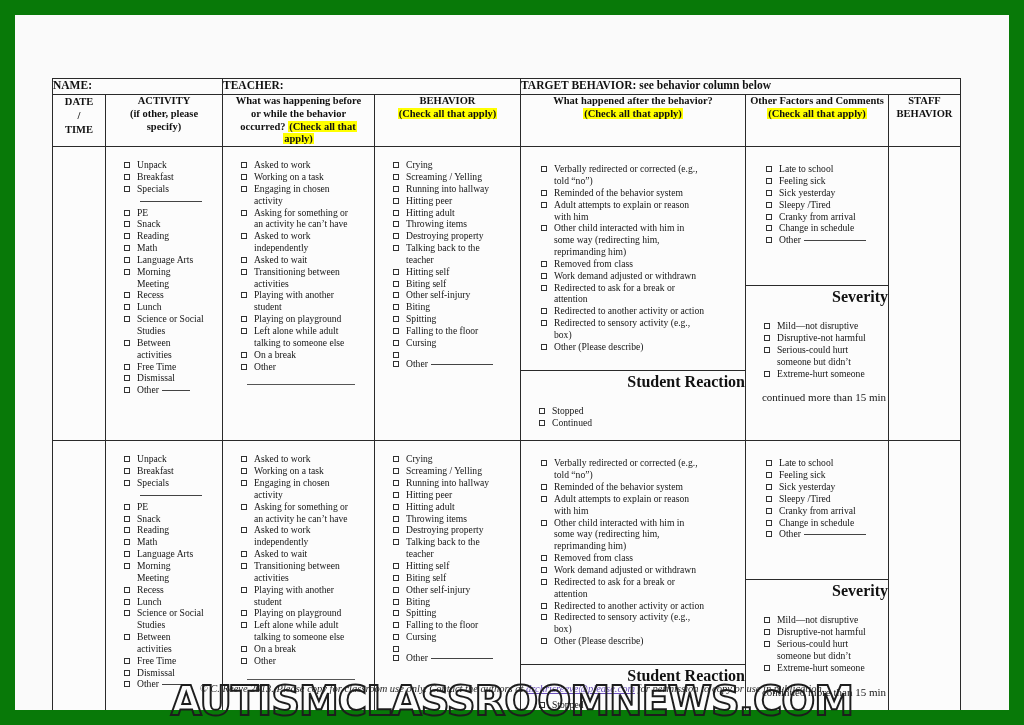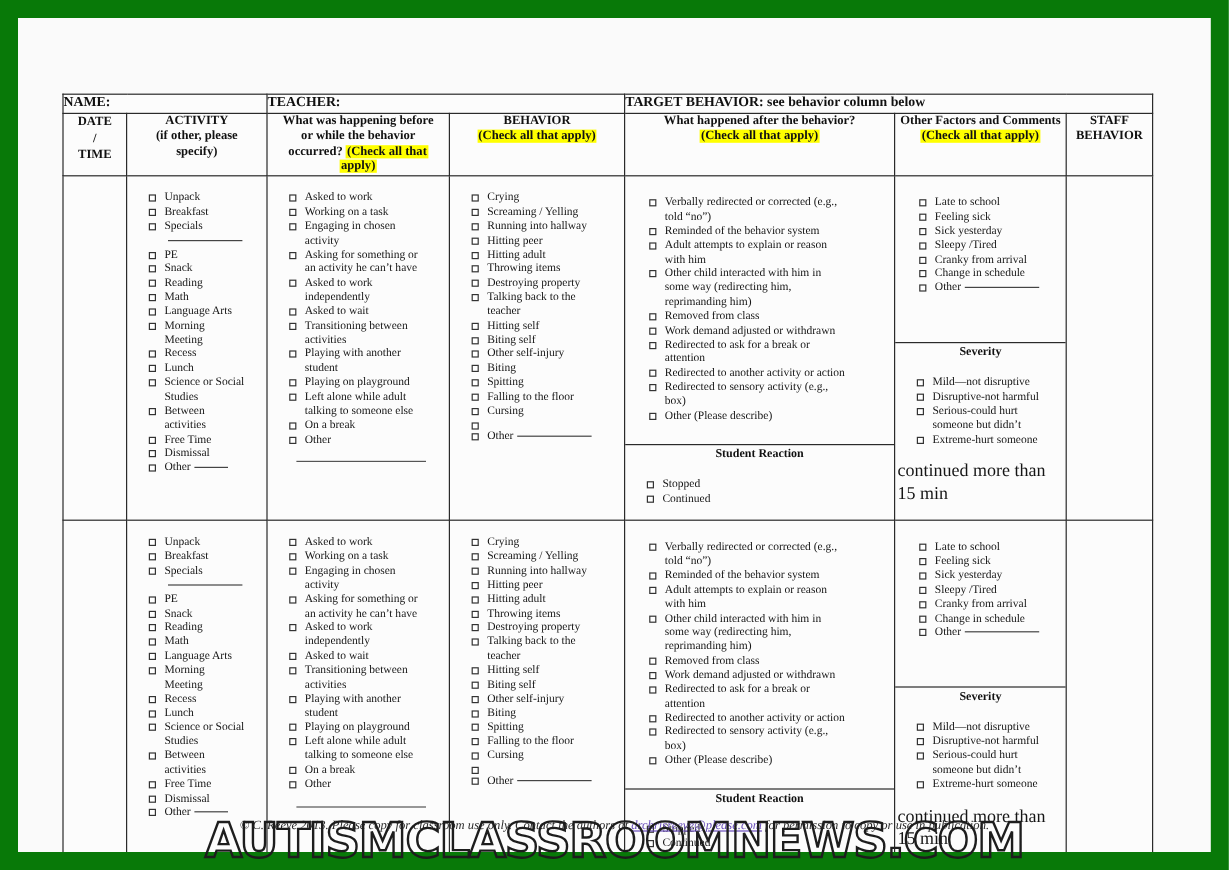--- a/index.html
+++ b/index.html
@@ -113,37 +113,37 @@
   }
   ul.checklist li .rule.short { width: 28px; }
   ul.checklist li .rule.long { width: 62px; }
 
   
   ul.checklist li.cont .box {
     visibility: hidden;
   }
 
   .sub-head {
-    text-align: center;
+    text-align: right;
     font-weight: bold;
-    font-size: 10px;
+    font-size: 16px;
     padding: 2px 0 2px 0;
     color: #111;
   }
   .divider-top { border-top: 1.4px solid #2a2a2a; }
 
   .long-rule {
     border-bottom: 1px solid #555;
     width: 108px;
     margin: 6px auto 2px 24px;
     height: 1px;
   }
   .sev-tail {
-    text-align: left;
-    font-size: 15px;
+    text-align: right;
+    font-size: 11px;
     line-height: 1.235;
     color: #151515;
     padding: 0 2px 1px 2px;
   }
 
   
   #footer {
     position: absolute;
     left: 0; right: 0;
     top: 668px;

